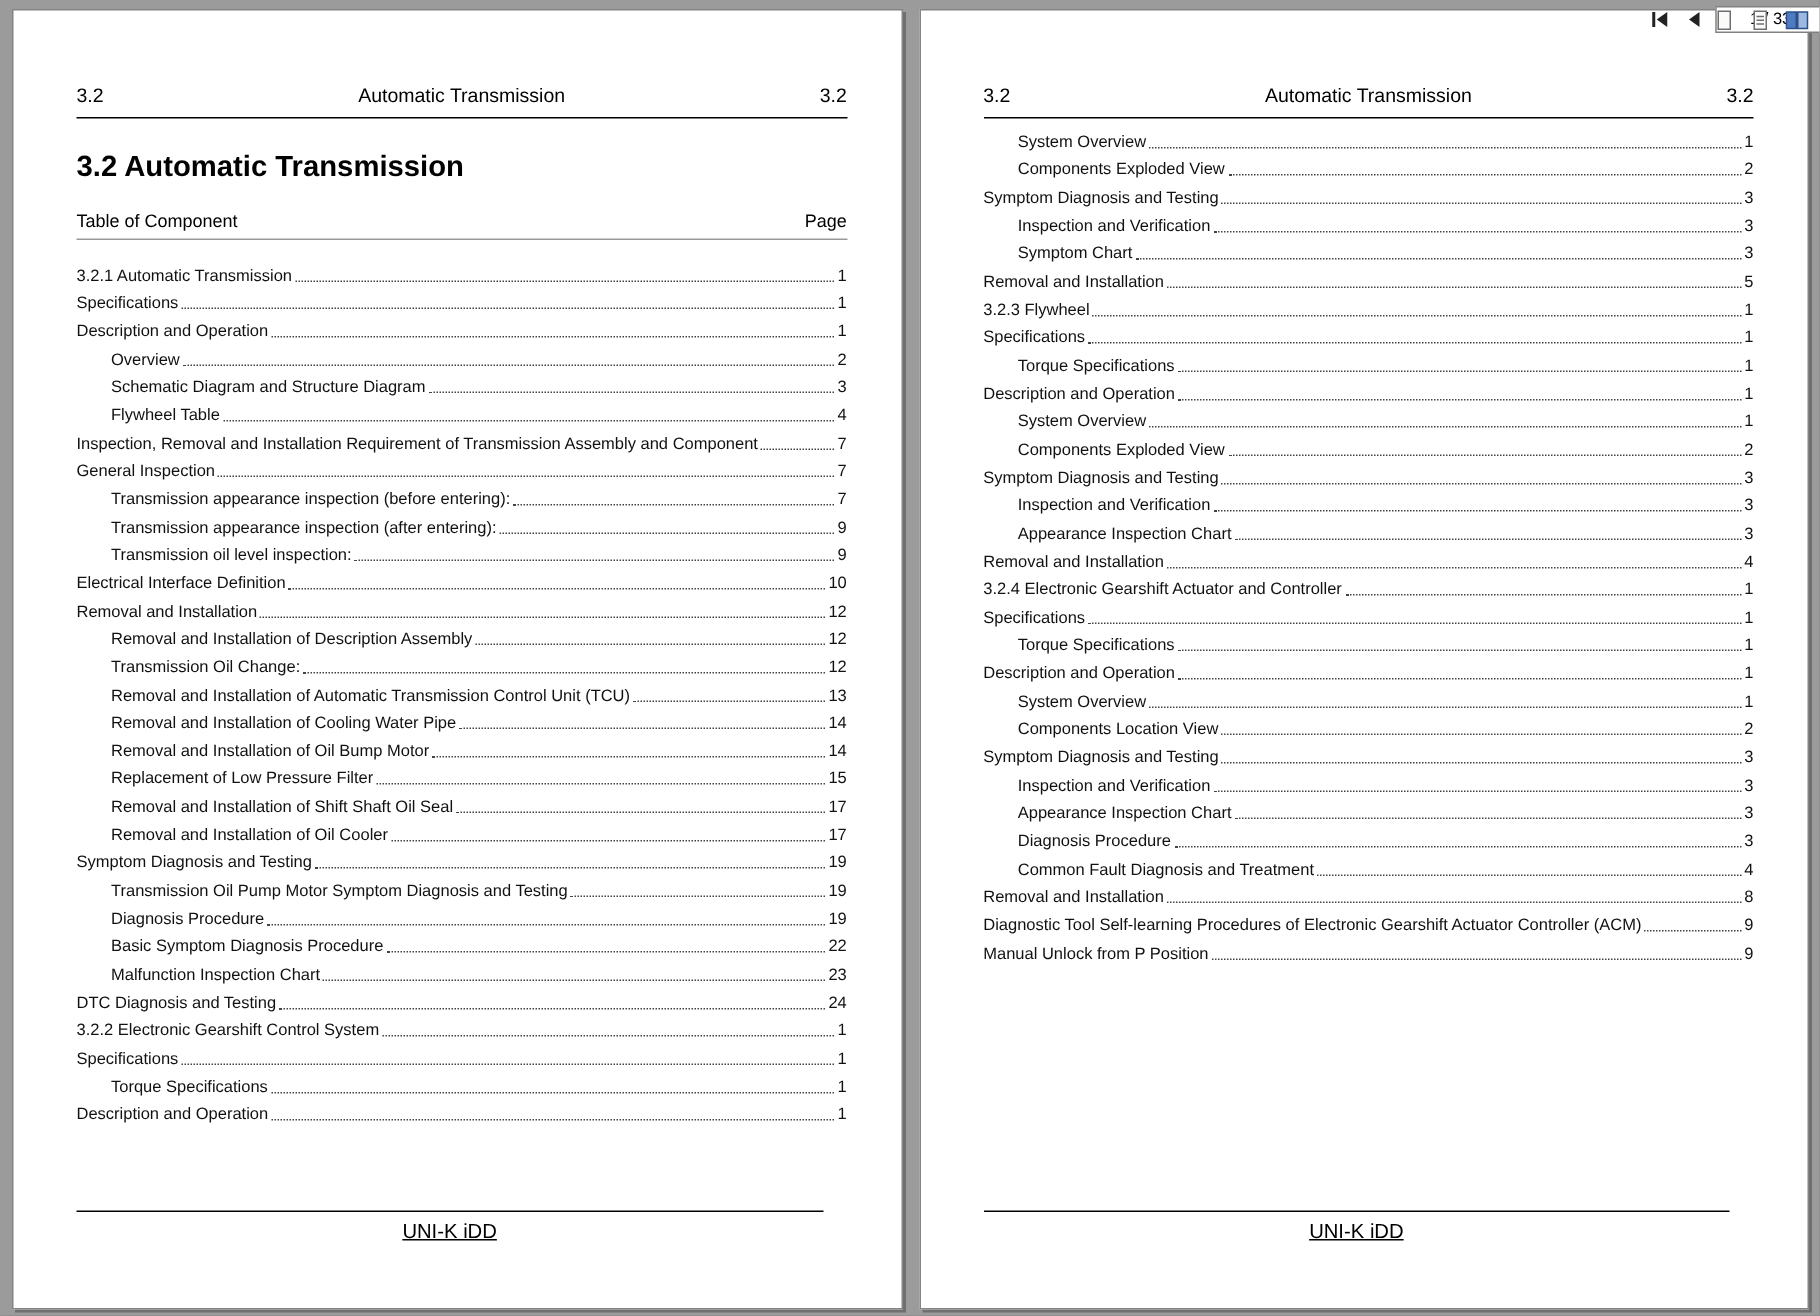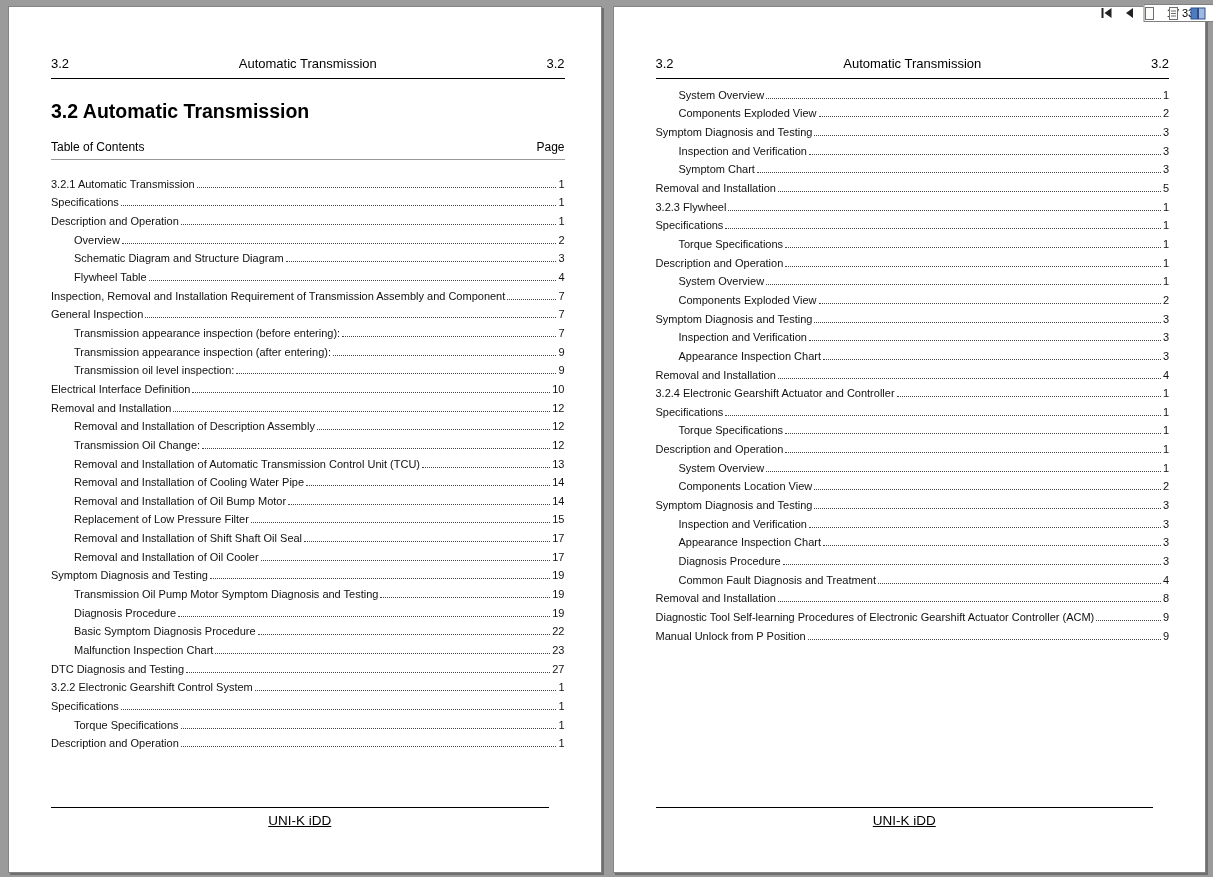--- a/index.html
+++ b/index.html
@@ -138,21 +138,21 @@
   <div class="canvas">
 
     <div class="page">
       <div class="page-header">
         <span>3.2</span>
         <span class="hc">Automatic Transmission</span>
         <span>3.2</span>
       </div>
       <h1 class="doc-title">3.2 Automatic Transmission</h1>
       <div class="toc-head">
-        <span>Table of Contents</span>
+        <span>Table of Component</span>
         <span>Page</span>
       </div>
       <div class="toc">
 
           <div class="toc-row">
             <span class="toc-text">3.2.1 Automatic Transmission</span>
             <span class="leader"></span>
             <span class="toc-page">1</span>
           </div>
 
@@ -304,21 +304,21 @@
 
           <div class="toc-row indent">
             <span class="toc-text">Malfunction Inspection Chart</span>
             <span class="leader"></span>
             <span class="toc-page">23</span>
           </div>
 
           <div class="toc-row">
             <span class="toc-text">DTC Diagnosis and Testing</span>
             <span class="leader"></span>
-            <span class="toc-page">27</span>
+            <span class="toc-page">24</span>
           </div>
 
           <div class="toc-row">
             <span class="toc-text">3.2.2 Electronic Gearshift Control System</span>
             <span class="leader"></span>
             <span class="toc-page">1</span>
           </div>
 
           <div class="toc-row">
             <span class="toc-text">Specifications</span>

